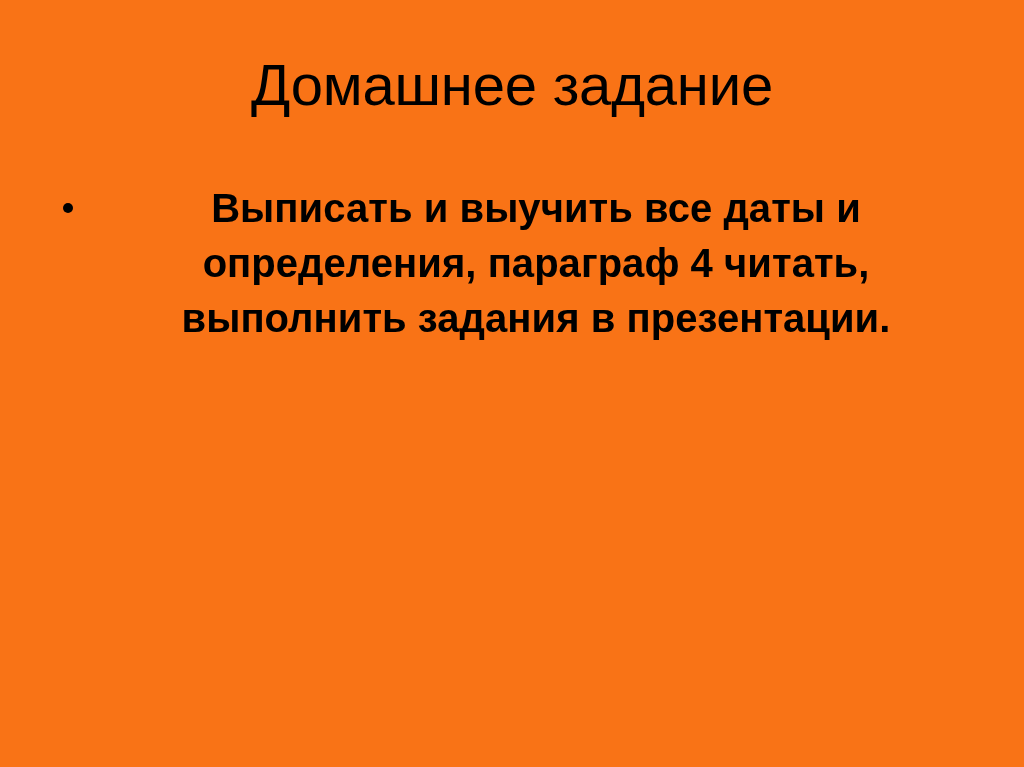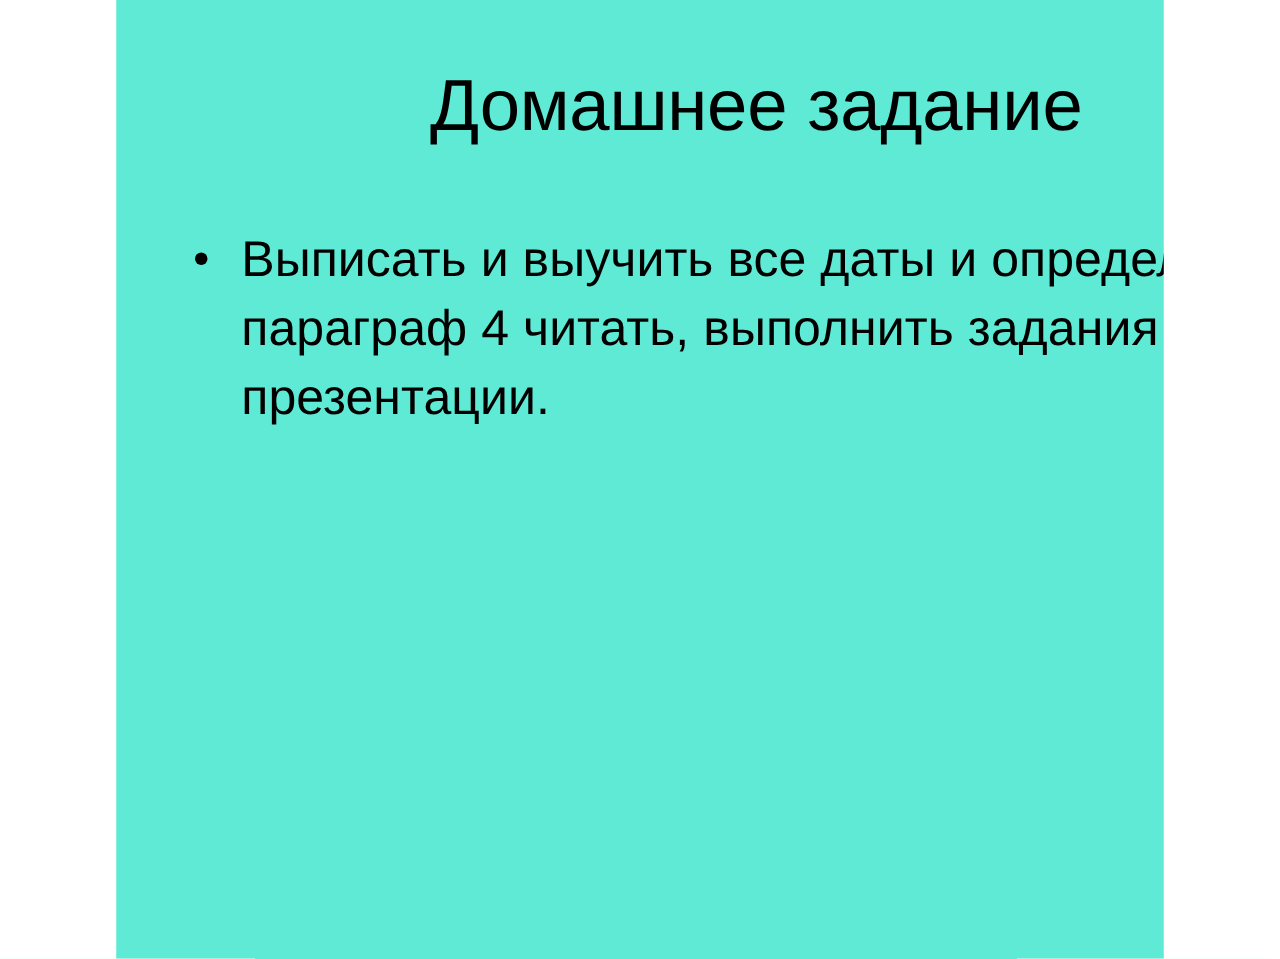--- a/index.html
+++ b/index.html
@@ -7,23 +7,23 @@
     margin: 0;
     padding: 0;
     background: #ffffff;
   }
   body {
     font-family: "Liberation Sans", "DejaVu Sans", sans-serif;
     -webkit-font-smoothing: antialiased;
   }
   .slide {
     position: relative;
-    width: 838px;
+    width: 1024px;
     height: 767px;
-    background: #5eead4;
+    background: #f97316;
     overflow: hidden;
     margin: 0 auto;
   }
 
   
   .slide-title {
     position: absolute;
     left: 0;
     top: 54px;
     width: 1024px;
@@ -42,23 +42,23 @@
     left: 56px;
     top: 181px;
     width: 928px;
   }
   .bullet-item {
     position: relative;
     padding-left: 44px;
     font-size: 40px;
     line-height: 55px;
     color: #000000;
-    font-weight: 400;
+    font-weight: 700;
     letter-spacing: 0.05px;
-    text-align: left;
+    text-align: center;
   }
   .bullet-marker {
     position: absolute;
     left: 7px;
     top: 0;
     width: 40px;
     height: 55px;
     line-height: 55px;
     font-size: 40px;
     color: #000000;

